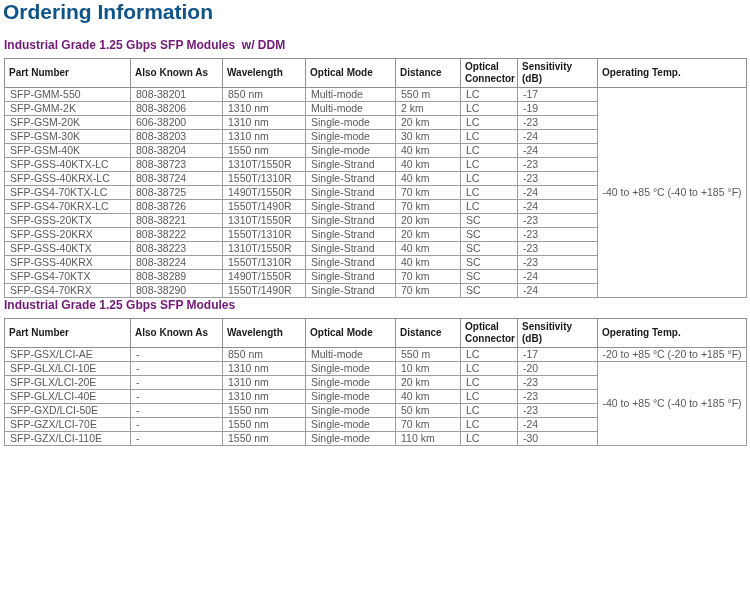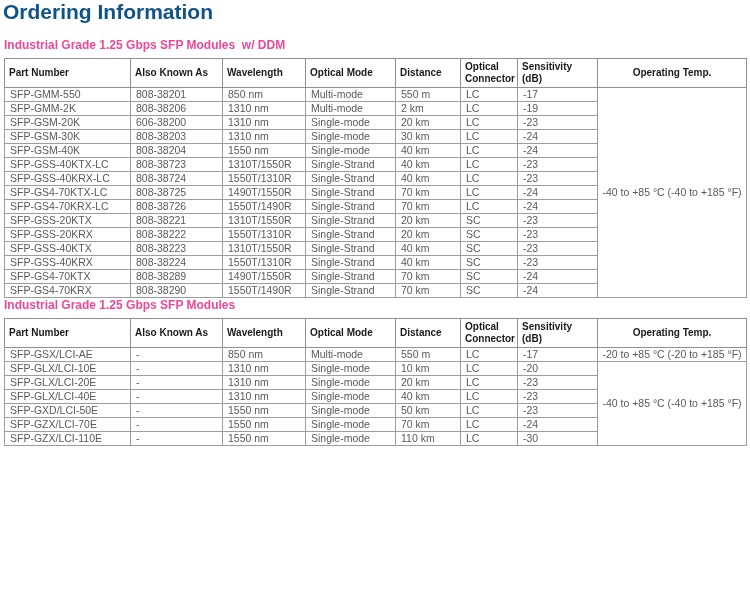--- a/index.html
+++ b/index.html
@@ -9,36 +9,36 @@
 
   .page-title {
     margin: 0; padding: 1px 0 0 3px;
     font-size: 21px; line-height: 22px; font-weight: bold;
     color: #0f5489;
   }
 
   .section { margin: 0 4px; }
   .section-heading {
     margin: 0; font-size: 12px; line-height: 14px; font-weight: bold;
-    color: #ec4899; white-space: pre-wrap;
+    color: #701a75; white-space: pre-wrap;
   }
   .heading-1 { margin-top: 15px; margin-bottom: 6px; }
   .heading-2 { margin-bottom: 6px; }
 
   table.spec-table {
     border-collapse: collapse; table-layout: fixed; width: 742px;
     border: 1px solid #4d7c0f;
   }
   .spec-table th {
     border: 1px solid #8e9093;
     font-size: 10px; line-height: 12px; font-weight: bold; color: #1a1a1a;
     text-align: left; vertical-align: middle;
     padding: 2px 4px; height: 28px;
   }
-  .spec-table th:last-child { text-align: center; }
+  .spec-table th:last-child { }
   .spec-table td {
     border: 1px solid #9b9da0;
     font-size: 10.5px; line-height: 13px; color: #58595b;
     vertical-align: middle; padding: 0 5px; height: 14px;
     white-space: nowrap; overflow: hidden;
   }
   .spec-table td.temp-cell { text-align: center; padding: 0 2px; }
 
   .footer { position: absolute; left: 0; top: 551px; width: 750px; }
   .bar-row { display: flex; height: 22px; align-items: stretch; }

